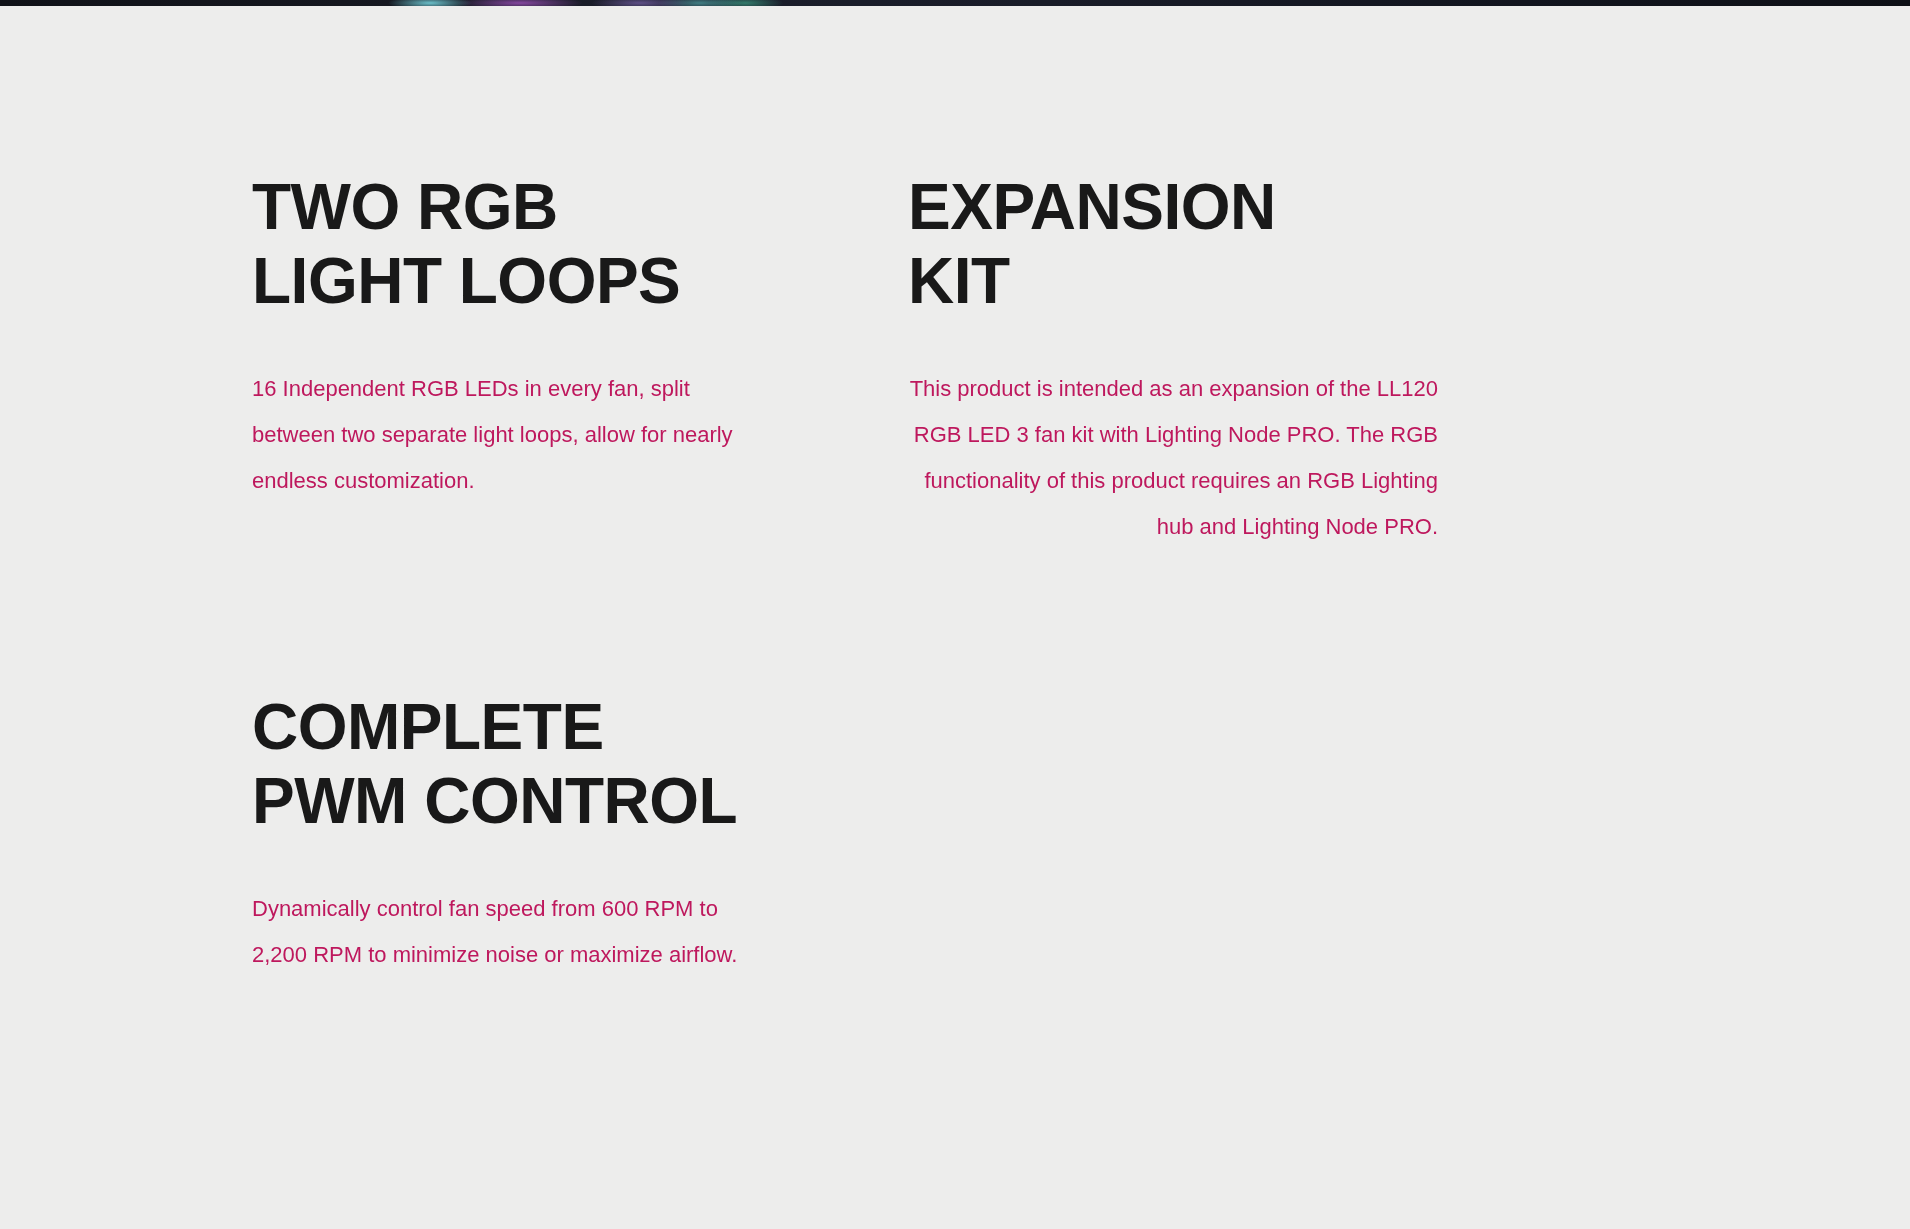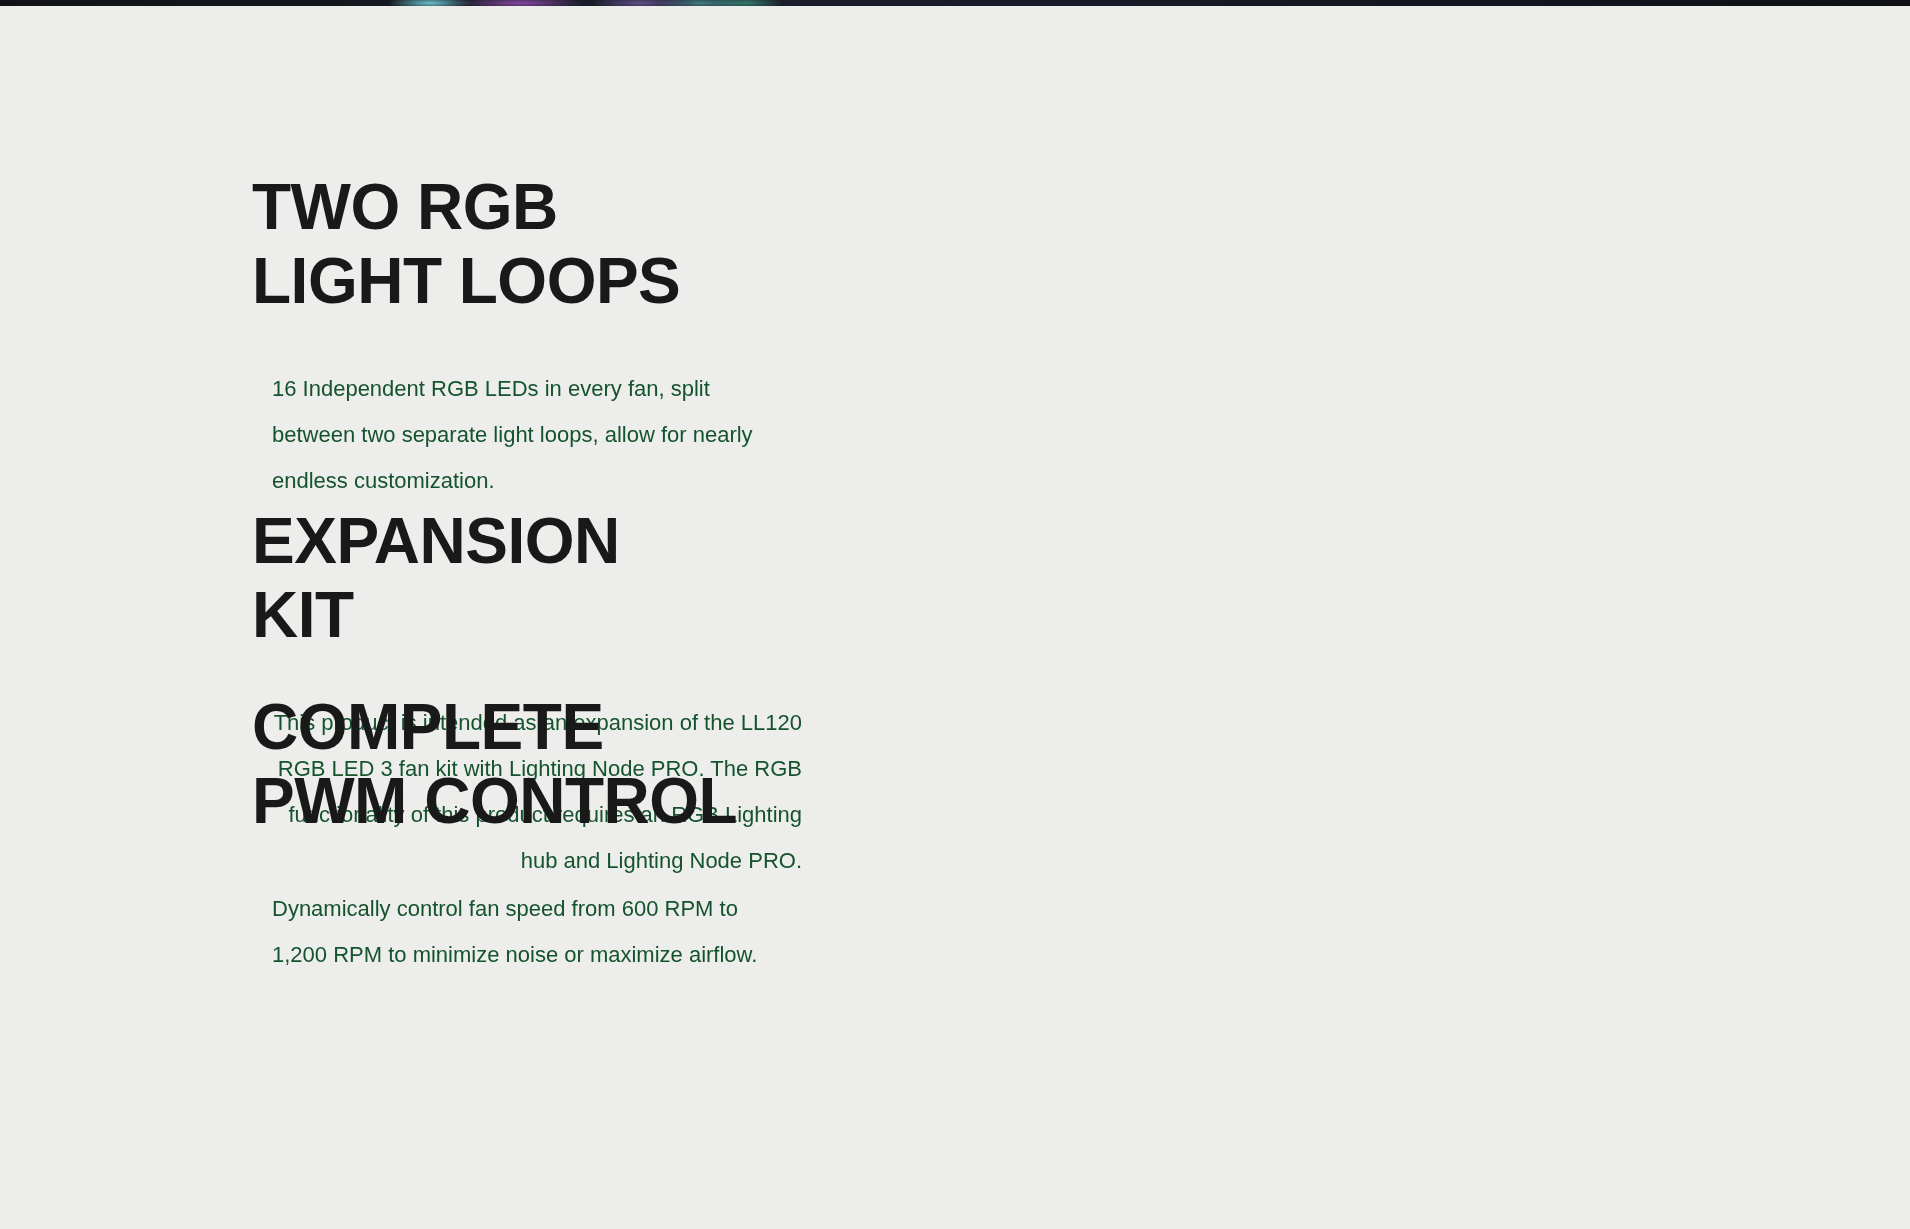--- a/index.html
+++ b/index.html
@@ -29,21 +29,21 @@
 
   .grid {
     position:absolute;
     top:0; left:0;
     width:1910px;
     height:1229px;
     padding-top:170px;
     padding-left:252px;
   }
 
-  .row { display:flex;flex-direction:column; }
+  .row { display:flex; }
   .row-1 { height:520px; }
 
   .col { width:656px; }
   .col-wide { width:656px; }
 
   h2.heading {
     font-family:"Liberation Sans", sans-serif;
     font-weight:700;
     font-size:64px;
     line-height:74px;
@@ -52,24 +52,23 @@
     text-transform:uppercase;
     white-space:pre-line;
     margin:0;
   }
 
   p.body {
     font-family:"Liberation Sans", sans-serif;
     font-weight:400;
     font-size:22px;
     line-height:46px;
-    color:#14532d;
+    color:#be185d;
     width:525px;
     margin-top:48px;
-    margin-left:20px;
   }
 
   .col-right p.body { width:530px;text-align:right; }
 </style>
 </head>
 <body>
 
 <div class="top-strip"></div>
 
 <div class="grid">
@@ -84,17 +83,17 @@
       <h2 class="heading">EXPANSION
 KIT</h2>
       <p class="body">This product is intended as an expansion of the LL120 RGB LED 3 fan kit with Lighting Node PRO. The RGB functionality of this product requires an RGB Lighting hub and Lighting Node PRO.</p>
     </div>
   </div>
 
   <div class="row row-2">
     <div class="col col-wide">
       <h2 class="heading">COMPLETE
 PWM CONTROL</h2>
-      <p class="body">Dynamically control fan speed from 600 RPM to 1,200 RPM to minimize noise or maximize airflow.</p>
+      <p class="body">Dynamically control fan speed from 600 RPM to 2,200 RPM to minimize noise or maximize airflow.</p>
     </div>
   </div>
 
 </div>
 
 </body></html>

